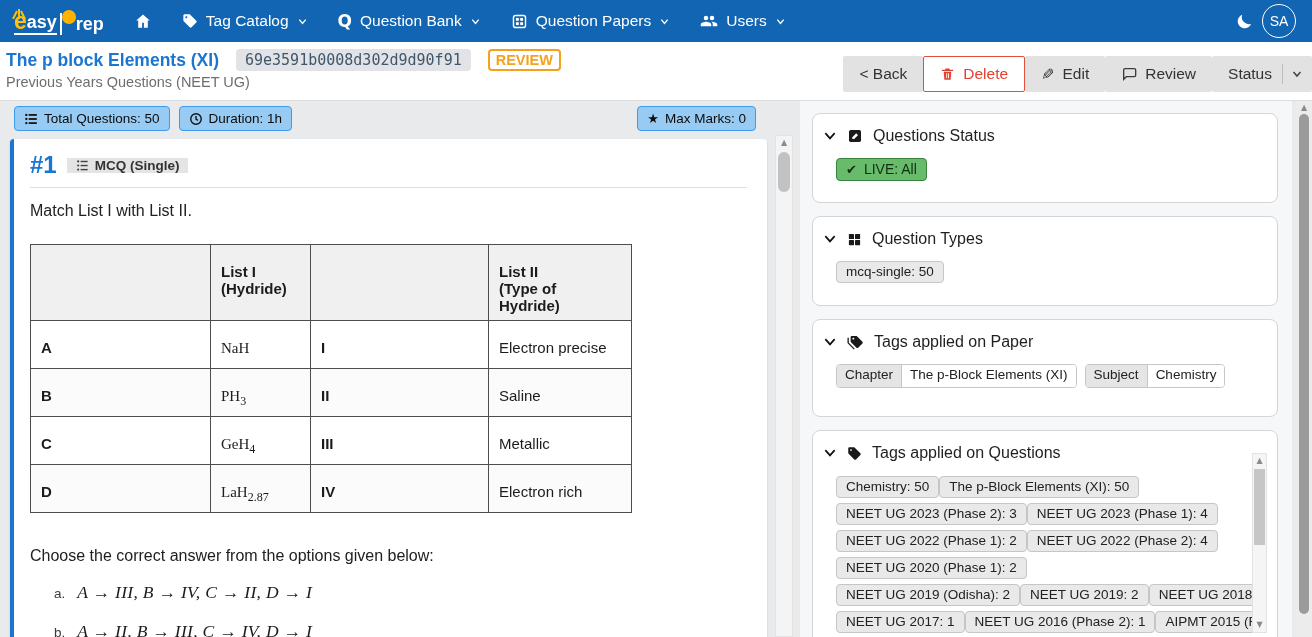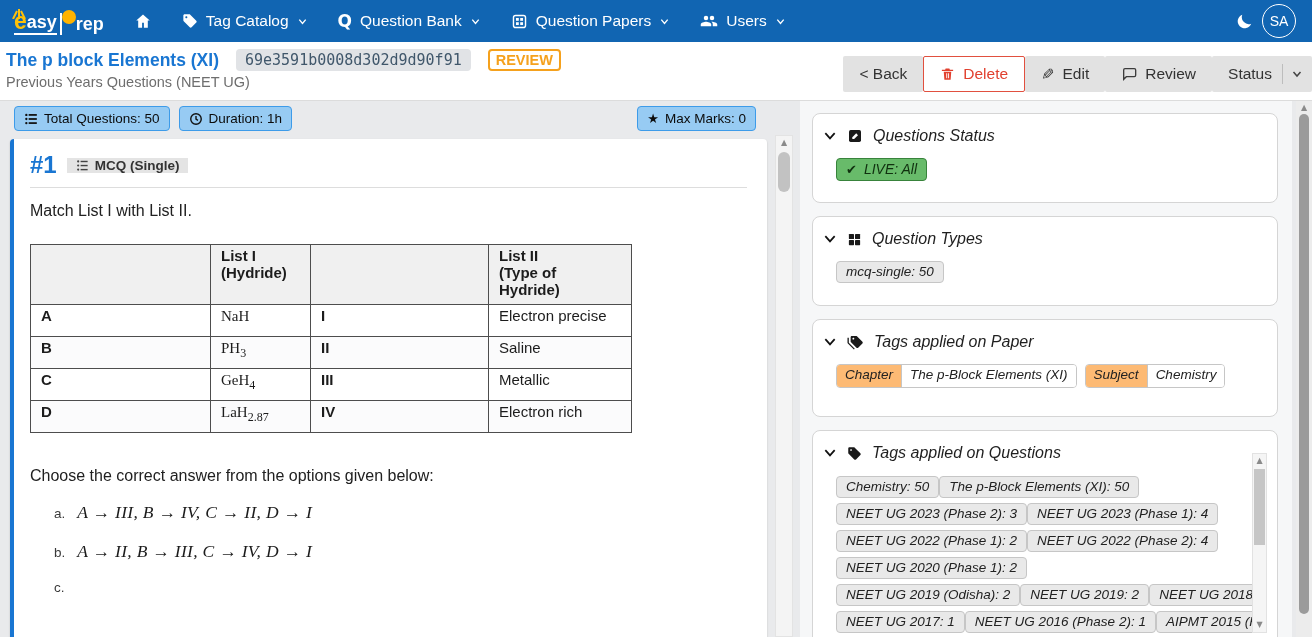--- a/index.html
+++ b/index.html
@@ -44,51 +44,51 @@
   .stat-badge { background:#97cbf3; border:1px solid #3d9be9; border-radius:4px; padding:3px 9px; font-size:13.5px; color:#0b0b0b; display:flex; align-items:center; gap:6px; height:25px; }
   .stat-last { margin-left:auto; }
 
   .q-card { position:absolute; left:10px; top:38px; width:757px; height:560px; background:#fff; border-left:4px solid #1976d2; border-radius:4px; box-shadow:0 1px 2px rgba(0,0,0,.18); padding:12px 20px 0 16px; }
   .q-head { display:flex; align-items:center; gap:10px; }
   .q-num { color:#1976d2; font-size:24px; font-weight:bold; }
   .q-type { background:#e4e4e4; border-radius:0; padding:0 9px; font-size:13.5px; font-weight:bold; color:#333; display:flex; align-items:center; gap:6px; }
   .q-div { border:none; border-top:1px solid #ddd; margin:8px 0 14px; }
   .q-prompt { font-size:16px; }
   table.match { border-collapse:collapse; margin-top:24px; }
-  .match th, .match td { border:1px solid #4d4d4d; padding:2px 10px 6px; vertical-align:top; text-align:left; font-size:15px; color:#1c1c1c; line-height:18px;margin-top:44px; }
+  .match th, .match td { border:1px solid #4d4d4d; padding:18px 10px 6px; vertical-align:top; text-align:left; font-size:15px; color:#1c1c1c; line-height:18px;margin-top:44px; }
   .match th { background:#f0f0f0; font-weight:bold; white-space:pre-line; line-height:17px; }
   .match tr:nth-child(odd) td { background:#fbfbfc; }
   .c1 { width:180px; } .c2 { width:100px; } .c3 { width:178px; } .c4 { width:143px; }
   .cell-b { font-weight:bold; }
   .formula { font-family:"Liberation Serif",serif; font-size:17.5px; line-height:24px; }
   .formula sub { font-size:12px; }
   .choose { font-size:16px; margin-top:34px; }
   .opt { display:flex; align-items:baseline; gap:12px; margin-top:17px; padding-left:24px; height:22px; }
   .opt-label { font-size:13.5px; color:#3a3a3a; }
   .opt-math { font-family:"Liberation Serif",serif; font-style:italic; font-size:17.5px; color:#1c1c1c; letter-spacing:.3px; }
 
   
   .main-scrollbar { position:absolute; left:775px; top:34px; width:18px; height:502px; background:#f4f4f4; border:1px solid #e3e3e3; }
   .sb-up, .sb-down { display:block; text-align:center; font-size:8px; color:#8a8a8a; line-height:14px; cursor:pointer; }
   .main-thumb { position:absolute; left:2px; top:16px; width:12px; height:40px; background:#c2c2c2; border-radius:6px; cursor:pointer; }
   .page-scrollbar { position:absolute; right:0; top:0; width:16px; height:536px; background:#ececec; }
   .page-thumb { position:absolute; left:3px; top:13px; width:10px; height:500px; background:#9b9b9b; border-radius:5px; cursor:pointer; }
 
   
-  .sidebar { position:absolute; left:800px; top:0; width:492px; height:536px; background:#f6f7f8; padding:12px 14px 0 12px; overflow:hidden;font-style:italic; }
+  .sidebar { position:absolute; left:800px; top:0; width:492px; height:536px; background:#f6f7f8; padding:12px 14px 0 12px; overflow:hidden; }
   .s-card { background:#fff; border:1px solid #d5d5d5; border-radius:8px; margin-bottom:13px; padding:13px 12px 0 10px; }
   .s-card-1, .s-card-2 { height:90px; }
   .s-card-3 { height:98px; }
   .s-card-4 { height:300px; position:relative; }
   .s-head { display:flex; align-items:center; gap:10px; font-size:16px; color:#1f1f1f; cursor:pointer; }
   .s-body { margin:13px 0 0 13px; display:flex; flex-wrap:wrap; gap:5px 8px; }
   .live-badge { background:#68bb6a; border:1px solid #38833b; border-radius:4px; padding:2px 9px 3px; font-size:14px; color:#10300f; display:flex; align-items:center; gap:7px; }
   .chip { background:#e9e9e9; border:1px solid #c6c6c6; border-radius:4px; padding:2px 9px 0; font-size:13.5px; color:#222; height:22px; white-space:nowrap; }
   .pair-chip { display:flex; border:1px solid #c6c6c6; border-radius:4px; overflow:hidden; font-size:13.5px; height:24px; }
-  .pair-key { background:#fdba74; padding:2px 8px 4px; border-right:1px solid #c6c6c6; color:#222; }
+  .pair-key { background:#e5e5e5; padding:2px 8px 4px; border-right:1px solid #c6c6c6; color:#222; }
   .pair-val { background:#fff; padding:2px 8px 0; color:#222; }
   .chip-rows { margin:14px 0 0 13px; width:424px; height:180px; overflow:hidden; display:flex; flex-direction:column; gap:5px; }
   .chip-row { display:flex; }
   .inner-scrollbar { position:absolute; right:10px; top:22px; width:15px; height:180px; background:#f5f5f5; border:1px solid #e2e2e2; }
   .inner-thumb { position:absolute; left:1px; top:15px; width:11px; height:76px; background:#c6c6c6; cursor:pointer; }
   .inner-scrollbar .sb-down { position:absolute; bottom:0; left:0; right:0; }
 </style>
 </head>
 <body>
 

